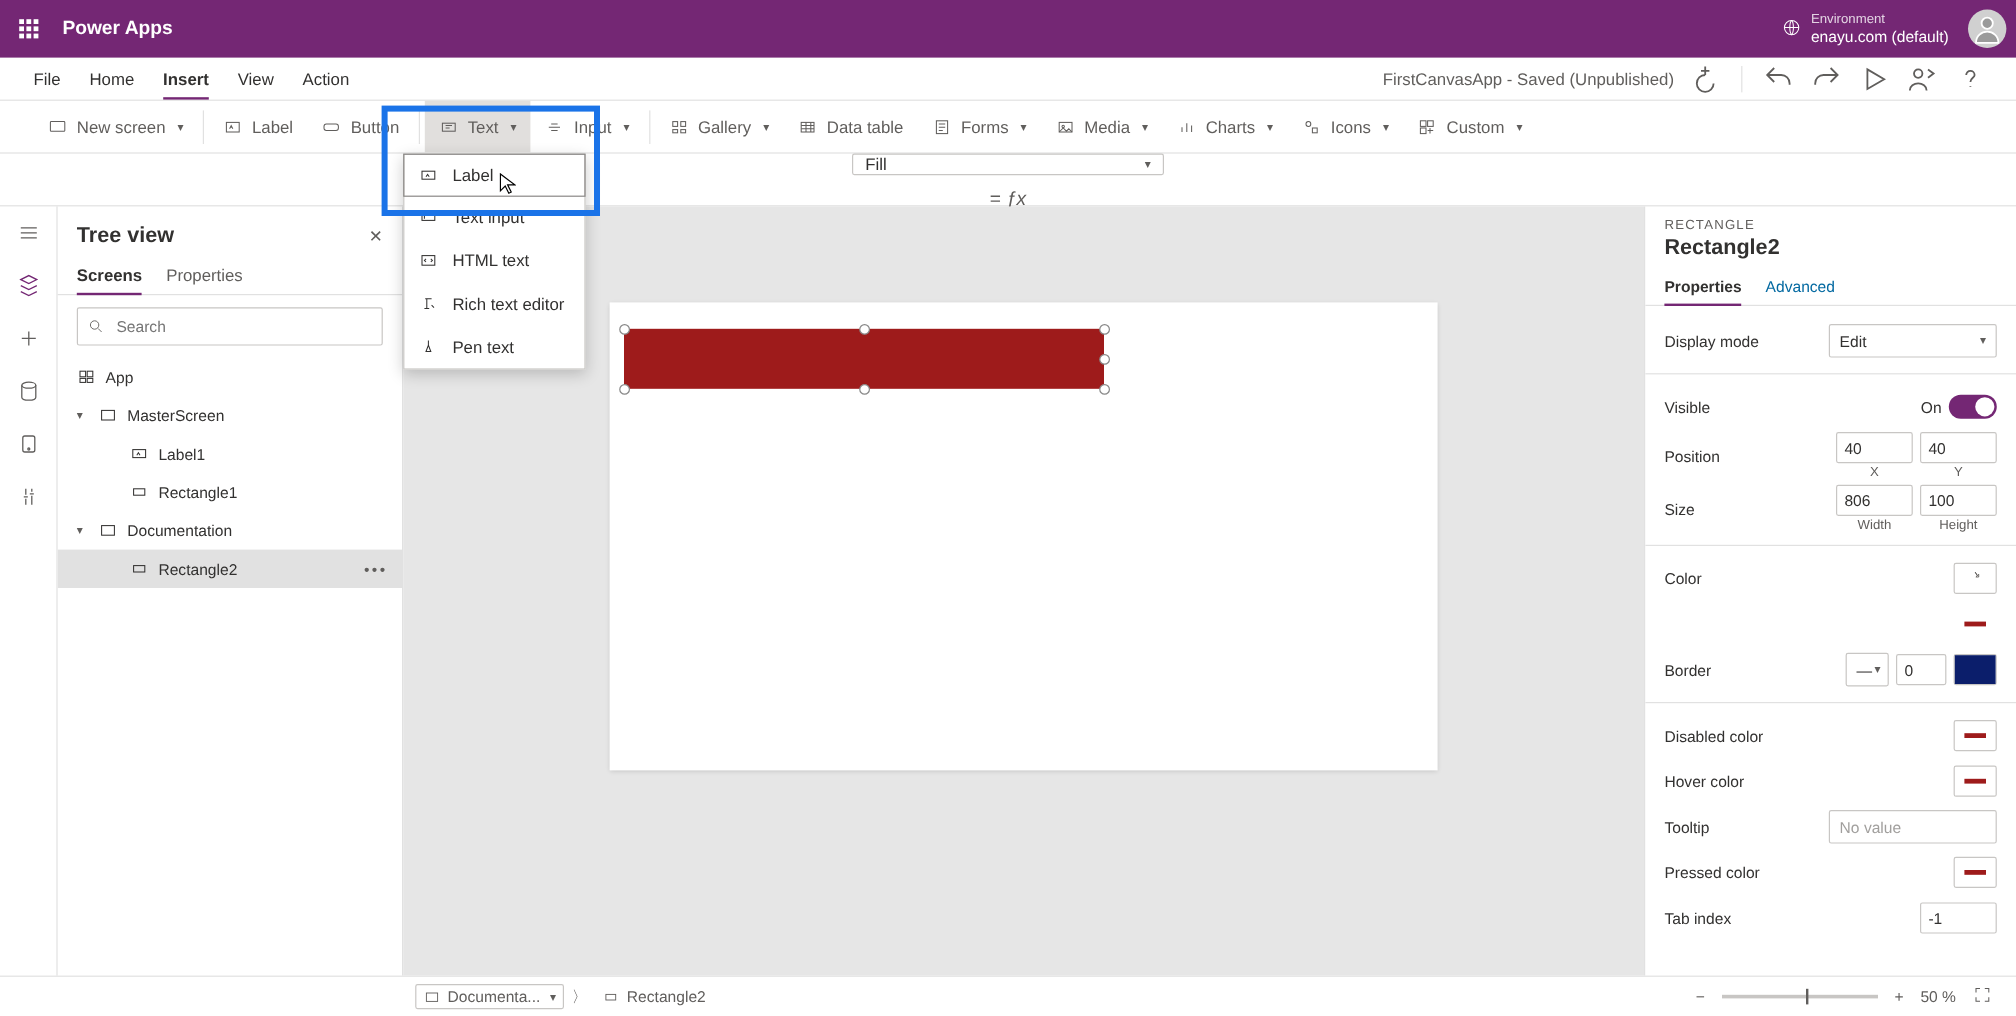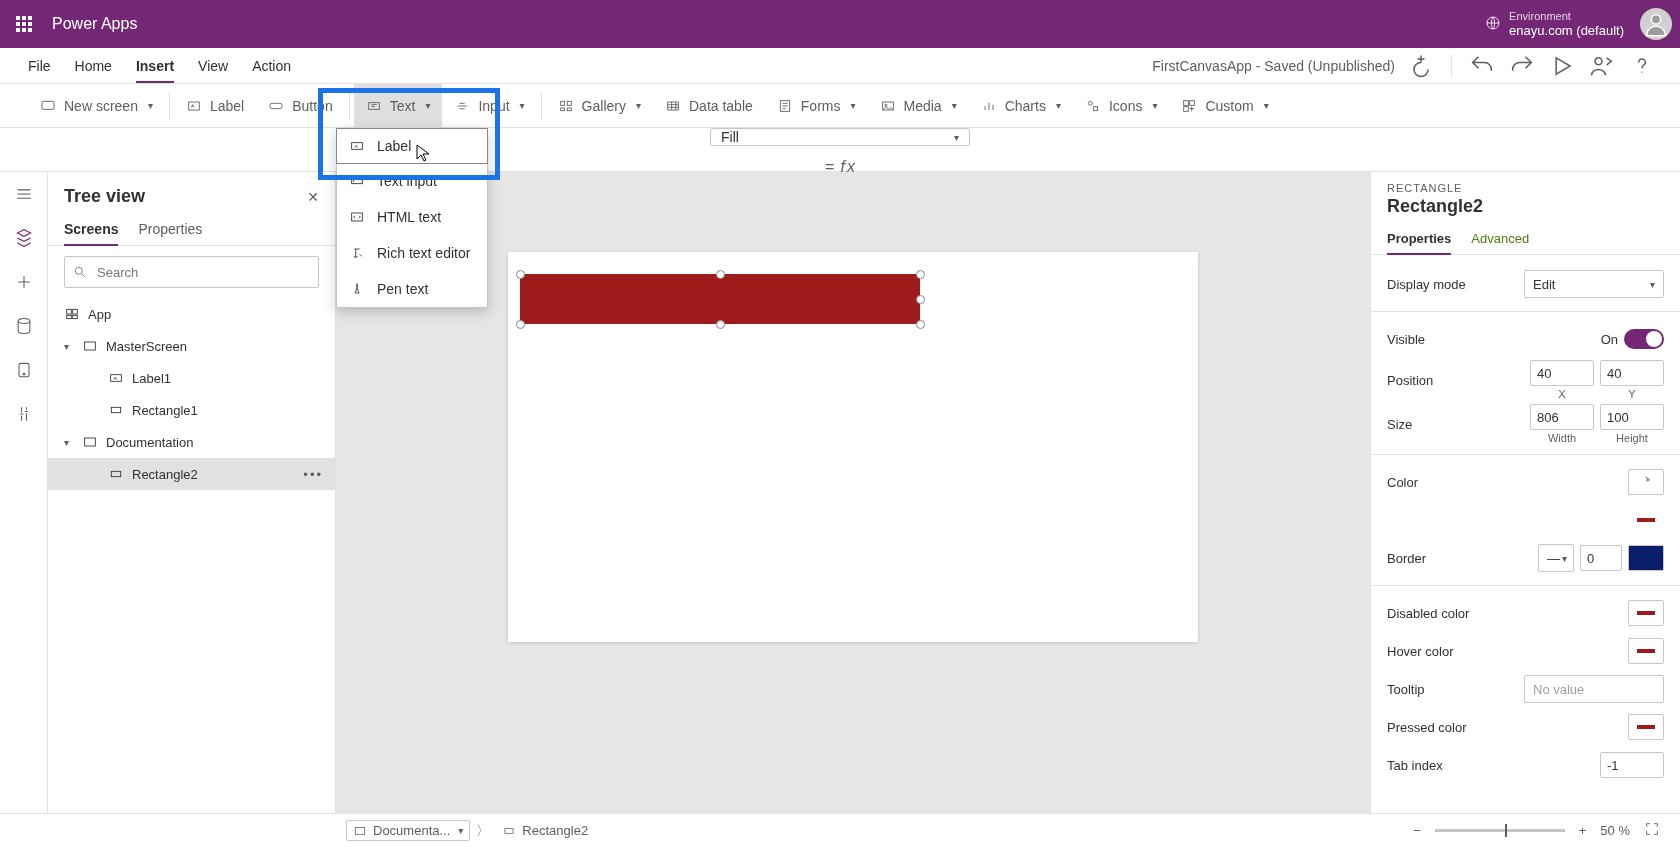--- a/index.html
+++ b/index.html
@@ -17,21 +17,21 @@
   body{margin:0;padding:0;color:var(--text);font-size:14px;background:#fff;overflow:hidden;}
   
   
   .app-header{
     height:48px;background:var(--purple);display:flex;align-items:center;color:#fff;
     padding:0 8px;justify-content:space-between;
   }
   .app-header-left{display:flex;align-items:center;gap:12px;}
   .waffle{display:grid;grid-template-columns:repeat(3,4px);gap:2px;padding:8px;cursor:pointer;}
   .waffle span{width:4px;height:4px;background:#fff;}
-  .app-title{font-size:16px;font-weight:400;}
+  .app-title{font-size:16px;font-weight:700;}
   .app-header-right{display:flex;align-items:center;gap:8px;}
   .env{font-size:11px;line-height:1.2;margin-right:8px;}
   .env .env-label{opacity:.8;}
   .env .env-val{font-size:13px;}
   .env-icon svg{width:16px;height:16px;}
   .avatar{width:32px;height:32px;border-radius:50%;background:#d0d0d0;display:flex;align-items:center;justify-content:center;}
   .avatar svg{width:28px;height:28px;fill:#9b9b9b;}
   
   
   .menubar{height:36px;border-bottom:1px solid var(--border);display:flex;align-items:center;
@@ -98,21 +98,21 @@
   .mi svg{width:16px;height:16px;}
   
   .highlight-box{position:absolute;left:318px;top:88px;width:182px;height:92px;border:5px solid #1a73e8;z-index:40;pointer-events:none;}
   .cursor{position:absolute;left:416px;top:144px;z-index:50;pointer-events:none;}
 
   .prop-panel{width:310px;border-left:1px solid var(--border);display:flex;flex-direction:column;overflow-y:auto;}
   .prop-head{padding:10px 16px 0 16px;}
   .prop-type{font-size:11px;letter-spacing:1px;color:#605e5c;}
   .prop-name{font-size:18px;font-weight:600;margin:2px 0 6px 0;}
   .prop-tabs{display:flex;gap:20px;padding:0 16px;border-bottom:1px solid var(--border);}
-  .prop-tab{padding:8px 0;cursor:pointer;color:#4d7c0f;font-size:13px;position:relative;}
+  .prop-tab{padding:8px 0;cursor:pointer;color:#0369a1;font-size:13px;position:relative;}
   .prop-tab.active{color:var(--text);font-weight:600;}
   .prop-tab.active::after{content:"";position:absolute;left:0;right:0;bottom:-1px;height:2px;background:var(--purple);}
   .prop-body{padding:12px 16px;display:flex;flex-direction:column;gap:4px;}
   .prop-row{display:flex;align-items:center;min-height:34px;}
   .prop-label{flex:1;color:var(--text);font-size:13px;}
   .prop-ctrl{display:flex;gap:6px;align-items:center;}
   .sel{height:28px;border:1px solid #c8c6c4;border-radius:2px;padding:0 8px;display:flex;align-items:center;justify-content:space-between;min-width:140px;background:#fff;font-size:13px;}
   .toggle{width:40px;height:20px;border-radius:10px;background:var(--purple);position:relative;}
   .toggle::after{content:"";position:absolute;right:2px;top:2px;width:16px;height:16px;border-radius:50%;background:#fff;}
   .numbox{width:64px;height:26px;border:1px solid #c8c6c4;border-radius:2px;padding:0 6px;display:flex;align-items:center;font-size:13px;text-align:center;}

